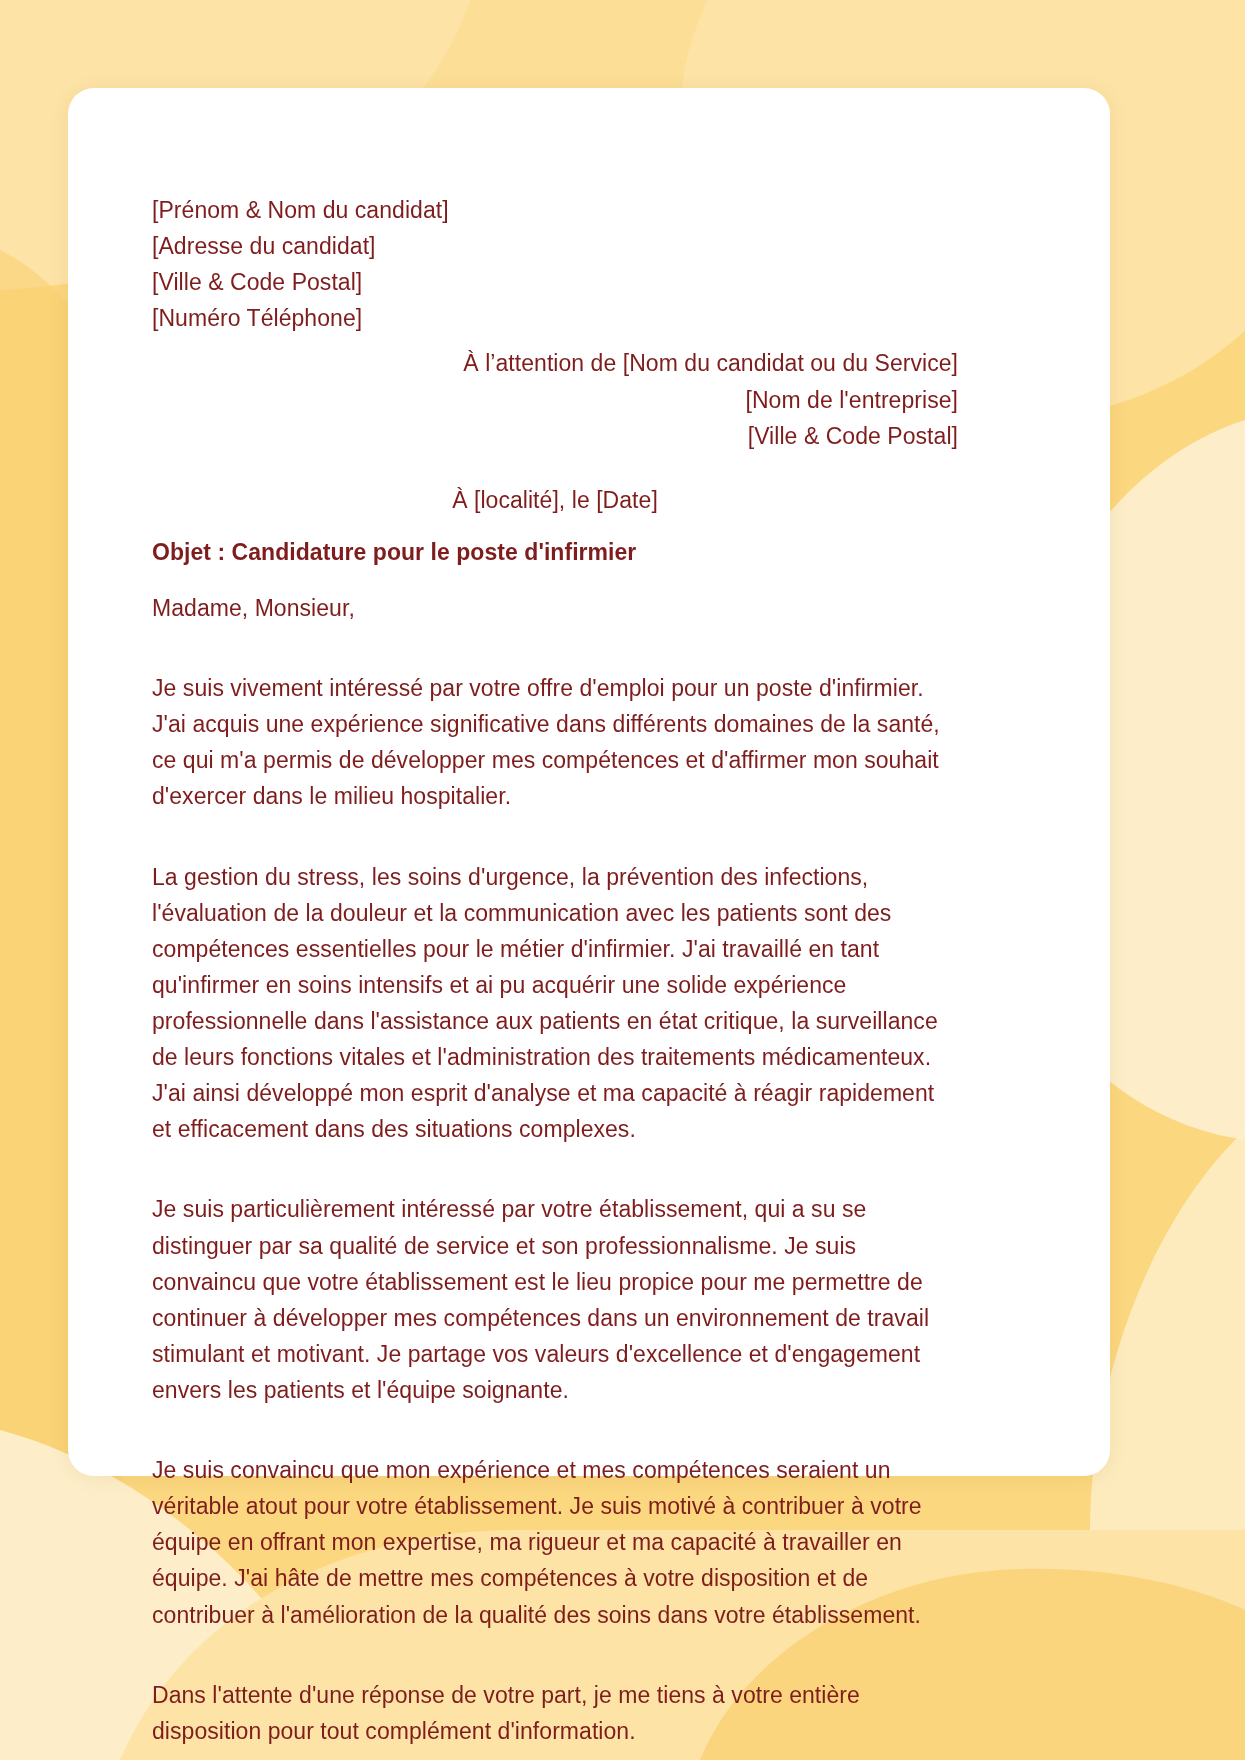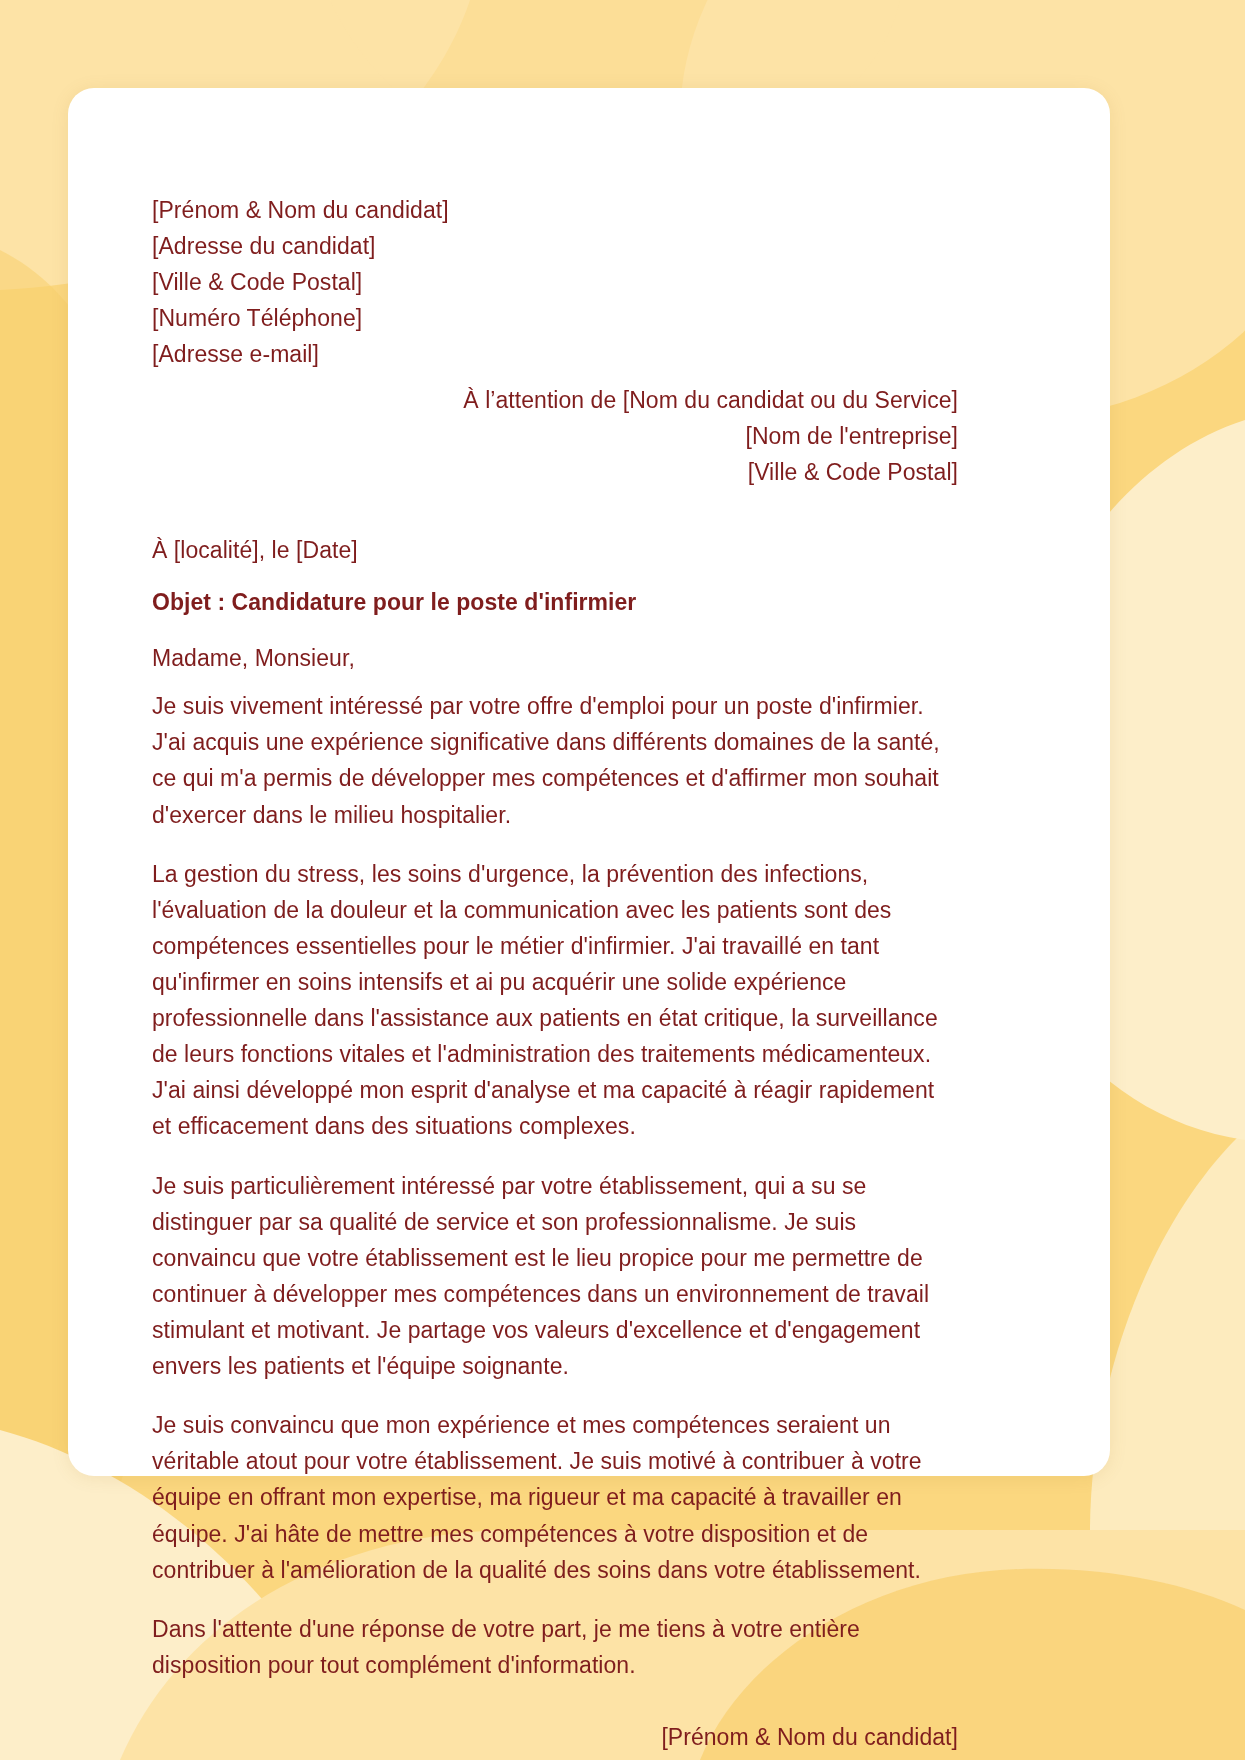--- a/index.html
+++ b/index.html
@@ -60,34 +60,35 @@
   .recipient-block {
     text-align: right;
     margin-top: 9px;
   }
   .recipient-line {
     display: block;
     white-space: nowrap;
   }
 
   .place-date {
-    margin-top: 42px;
+    margin-top: 28px;
+    text-align: center;
   }
 
   .subject-line {
     margin-top: 16px;
     font-weight: bold;
   }
 
   .salutation {
     margin-top: 20px;
   }
 
   .para {
-    margin-top: 12px;
+    margin-top: 44px;
     text-align: left;
   }
 
   .signature-block {
     margin-top: 36px;
     text-align: right;
   }
 </style>
 </head>
 <body>
@@ -121,21 +122,20 @@
 </svg>
 
 <div id="letter-card">
   <div id="letter-body">
 
     <div class="sender-block">
       <span class="sender-line">[Prénom &amp; Nom du candidat]</span>
       <span class="sender-line">[Adresse du candidat]</span>
       <span class="sender-line">[Ville &amp; Code Postal]</span>
       <span class="sender-line">[Numéro Téléphone]</span>
-      <span class="sender-line">[Adresse e-mail]</span>
     </div>
 
     <div class="recipient-block">
       <span class="recipient-line">À l’attention de [Nom du candidat ou du Service]</span>
       <span class="recipient-line">[Nom de l'entreprise]</span>
       <span class="recipient-line">[Ville &amp; Code Postal]</span>
     </div>
 
     <div class="place-date">À [localité], le [Date]</div>
 

